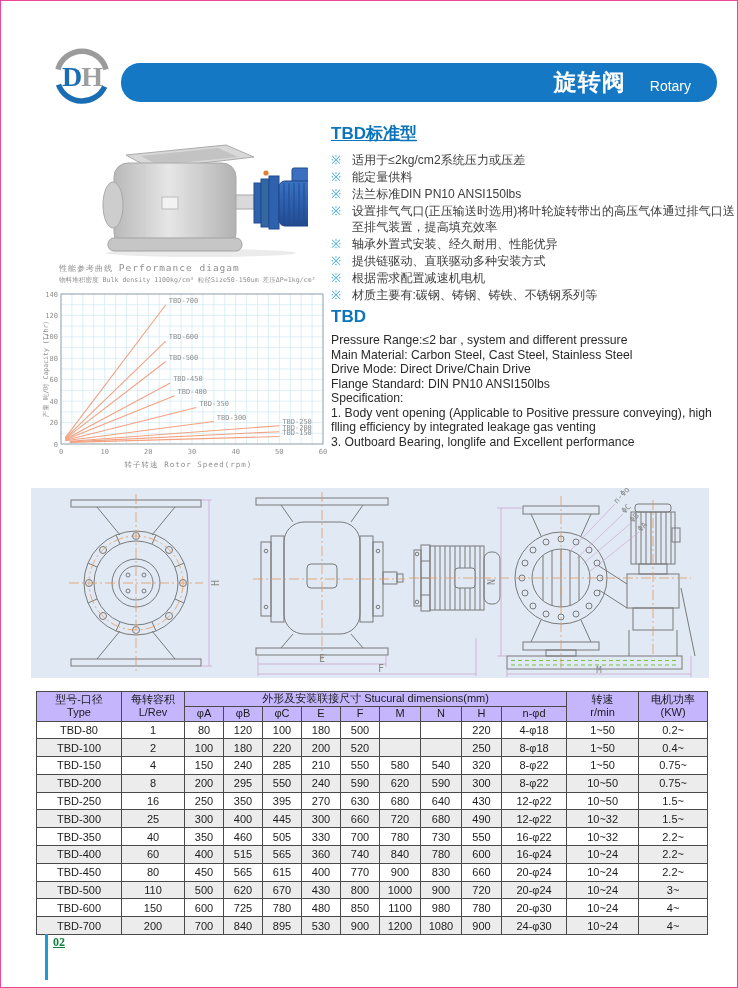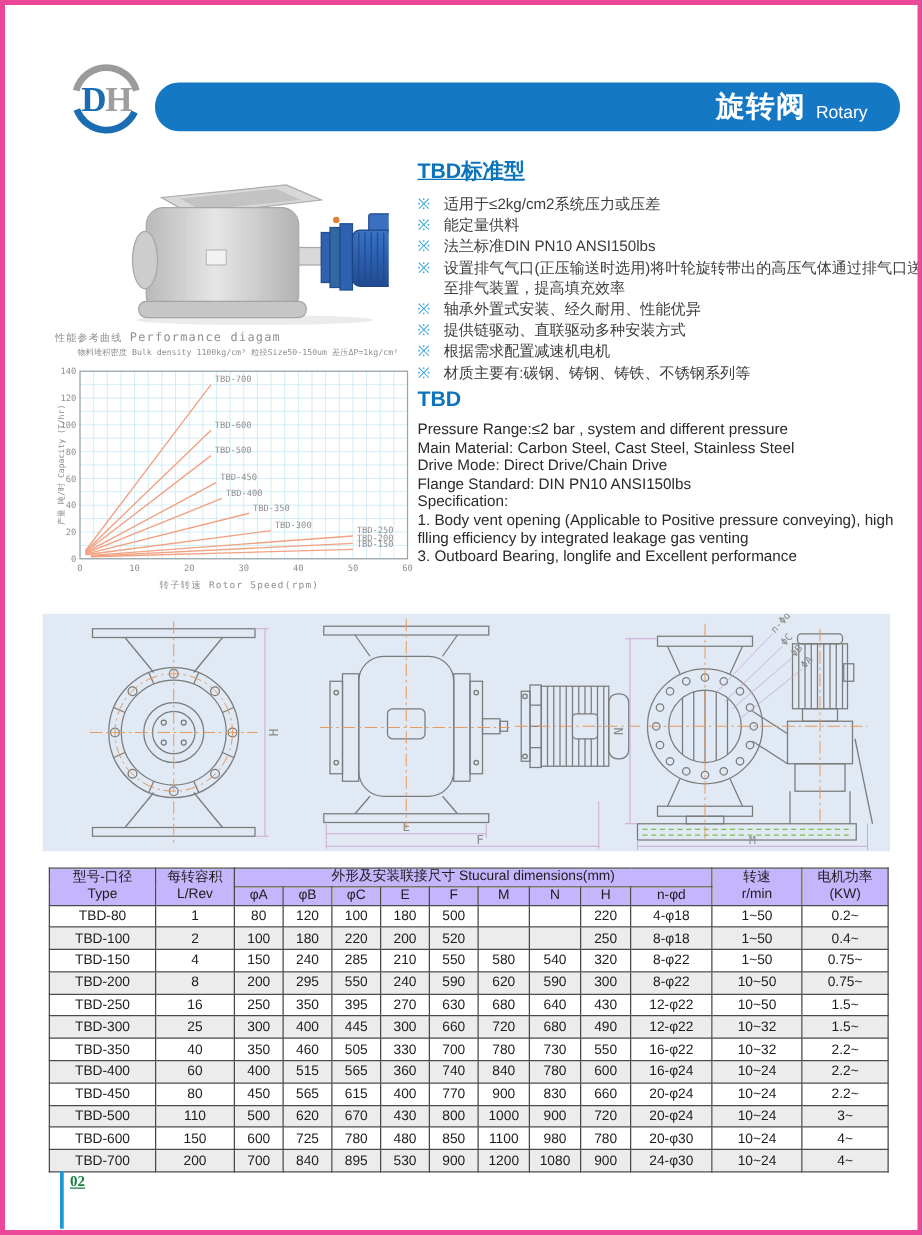--- a/index.html
+++ b/index.html
@@ -1,41 +1,41 @@
 <!DOCTYPE html>
 <html><head>
 <meta charset="utf-8">
 <style>
   html,body{margin:0;padding:0;background:#ffffff;}
-  .page{position:relative;width:738px;height:988px;background:#fff;border:4px solid #ec4899;
+  .page{position:relative;width:738px;height:988px;background:#fff;border:1px solid #ec4899;
         box-sizing:border-box;overflow:hidden;font-family:"Liberation Sans",sans-serif;}
   
   .logo{position:absolute;left:50px;top:44px;}
   .banner{position:absolute;left:120px;top:62px;width:596px;height:39px;background:#1478c5;
           border-radius:19px;display:flex;align-items:center;justify-content:flex-end;
-          padding-right:26px;box-sizing:border-box;color:#fff;}
+          padding-right:26px;box-sizing:border-box;color:#fff;gap:16px;}
   .banner .zh{font-size:23px;font-weight:bold;letter-spacing:1px;}
   .banner .en{font-size:14px;margin-left:8px;margin-top:6px;}
   
   .photo{position:absolute;left:95px;top:138px;}
   
   .intro{position:absolute;left:330px;top:121px;width:405px;}
   .intro h2{margin:0 0 8px 0;font-size:17px;color:#0c74ba;font-weight:bold;text-decoration:underline;}
   .flist{list-style:none;margin:0;padding:0;}
   .flist li{position:relative;padding-left:21px;font-size:12.1px;color:#3d3d3d;
             line-height:15.5px;margin-bottom:1.5px;}
   .fmk{position:absolute;left:0;top:0;color:#36a7db;font-size:12px;}
   
   .specs{position:absolute;left:330px;top:306px;width:405px;}
   .specs h2{margin:0 0 6px 0;font-size:17px;color:#0c74ba;font-weight:bold;}
   .specs .ln{font-size:12.2px;color:#2a2a2a;line-height:14.5px;}
   
   .chart{position:absolute;left:40px;top:261px;width:300px;height:220px;
          font-family:"DejaVu Sans Mono",monospace;color:#8f8f8f;}
-  .chart .t1{font-size:8px;letter-spacing:1px;white-space:nowrap;}
+  .chart .t1{font-size:8px;letter-spacing:1px;margin-left:18px;white-space:nowrap;}
   .chart .t1 .big{font-size:9.5px;}
   .chart .t2{font-size:6.6px;margin-left:18px;margin-top:2px;white-space:nowrap;}
   .chart svg{position:absolute;left:0;top:28px;}
   .chart .xlab{position:absolute;left:0;top:198px;width:295px;text-align:center;
                font-size:7.5px;letter-spacing:1px;white-space:nowrap;}
   
   .drawpanel{position:absolute;left:30px;top:487px;width:678px;height:190px;background:#e0e9f4;}
   .dim{fill:#8a8a8a;font-family:"DejaVu Sans Mono",monospace;}
   
   .tblwrap{position:absolute;left:35px;top:690px;}

